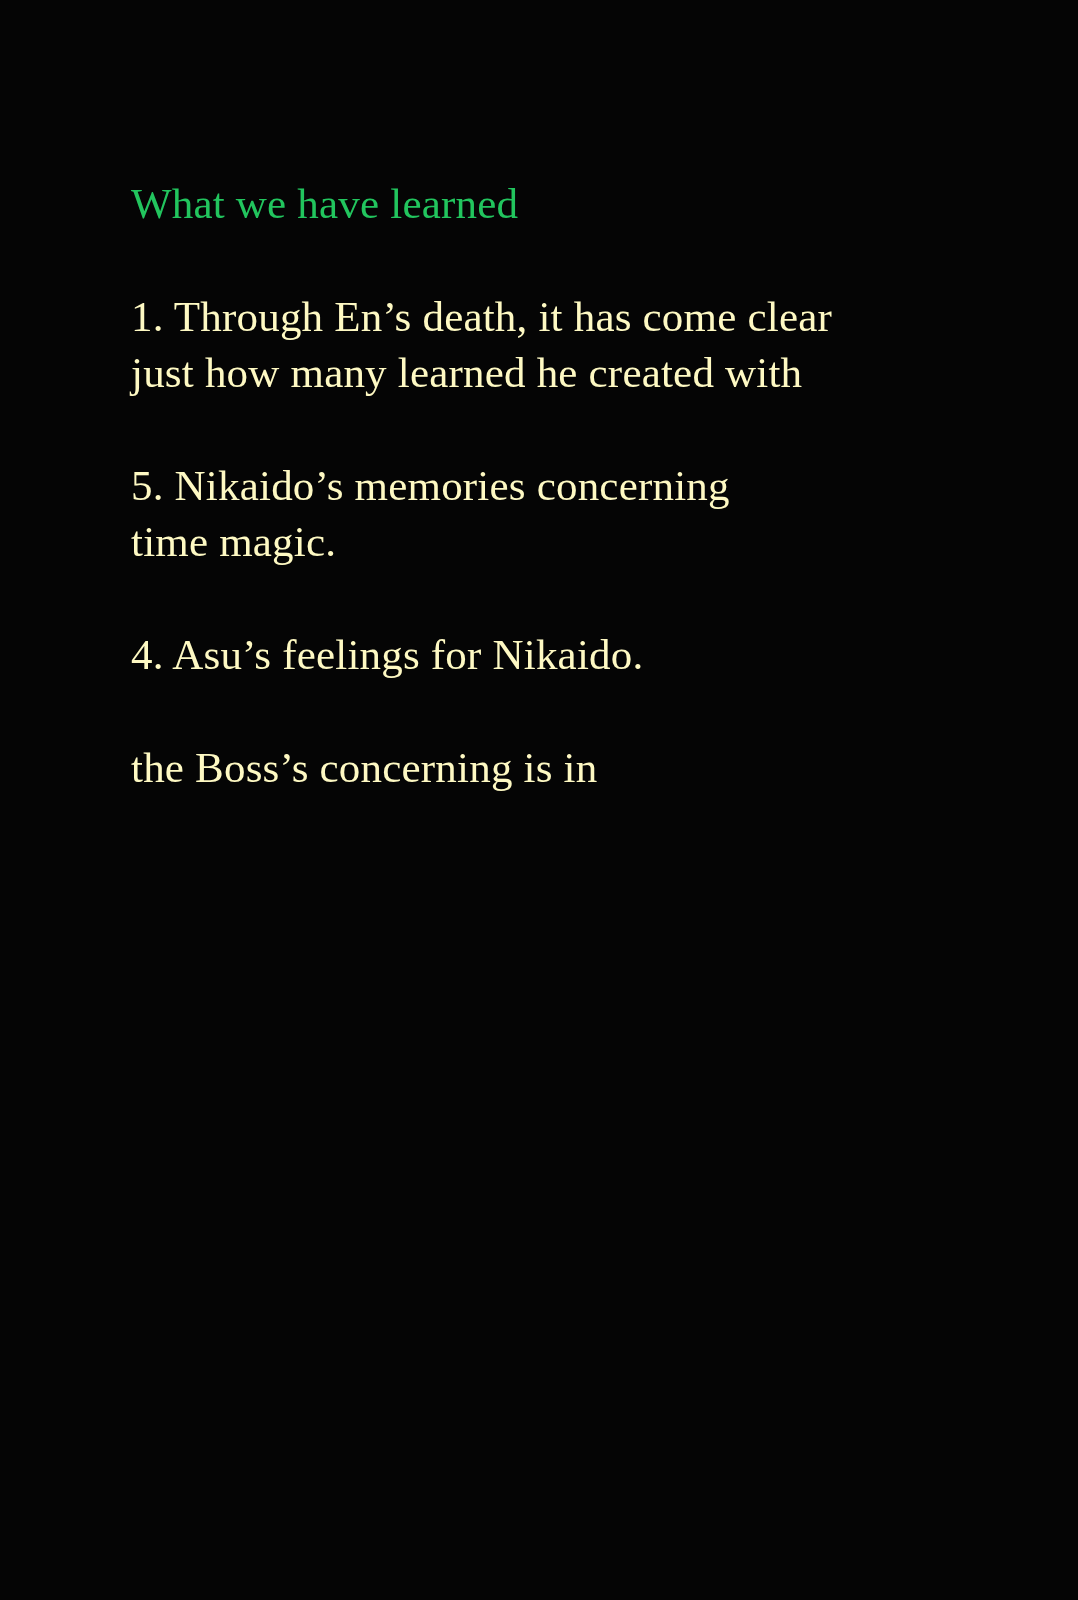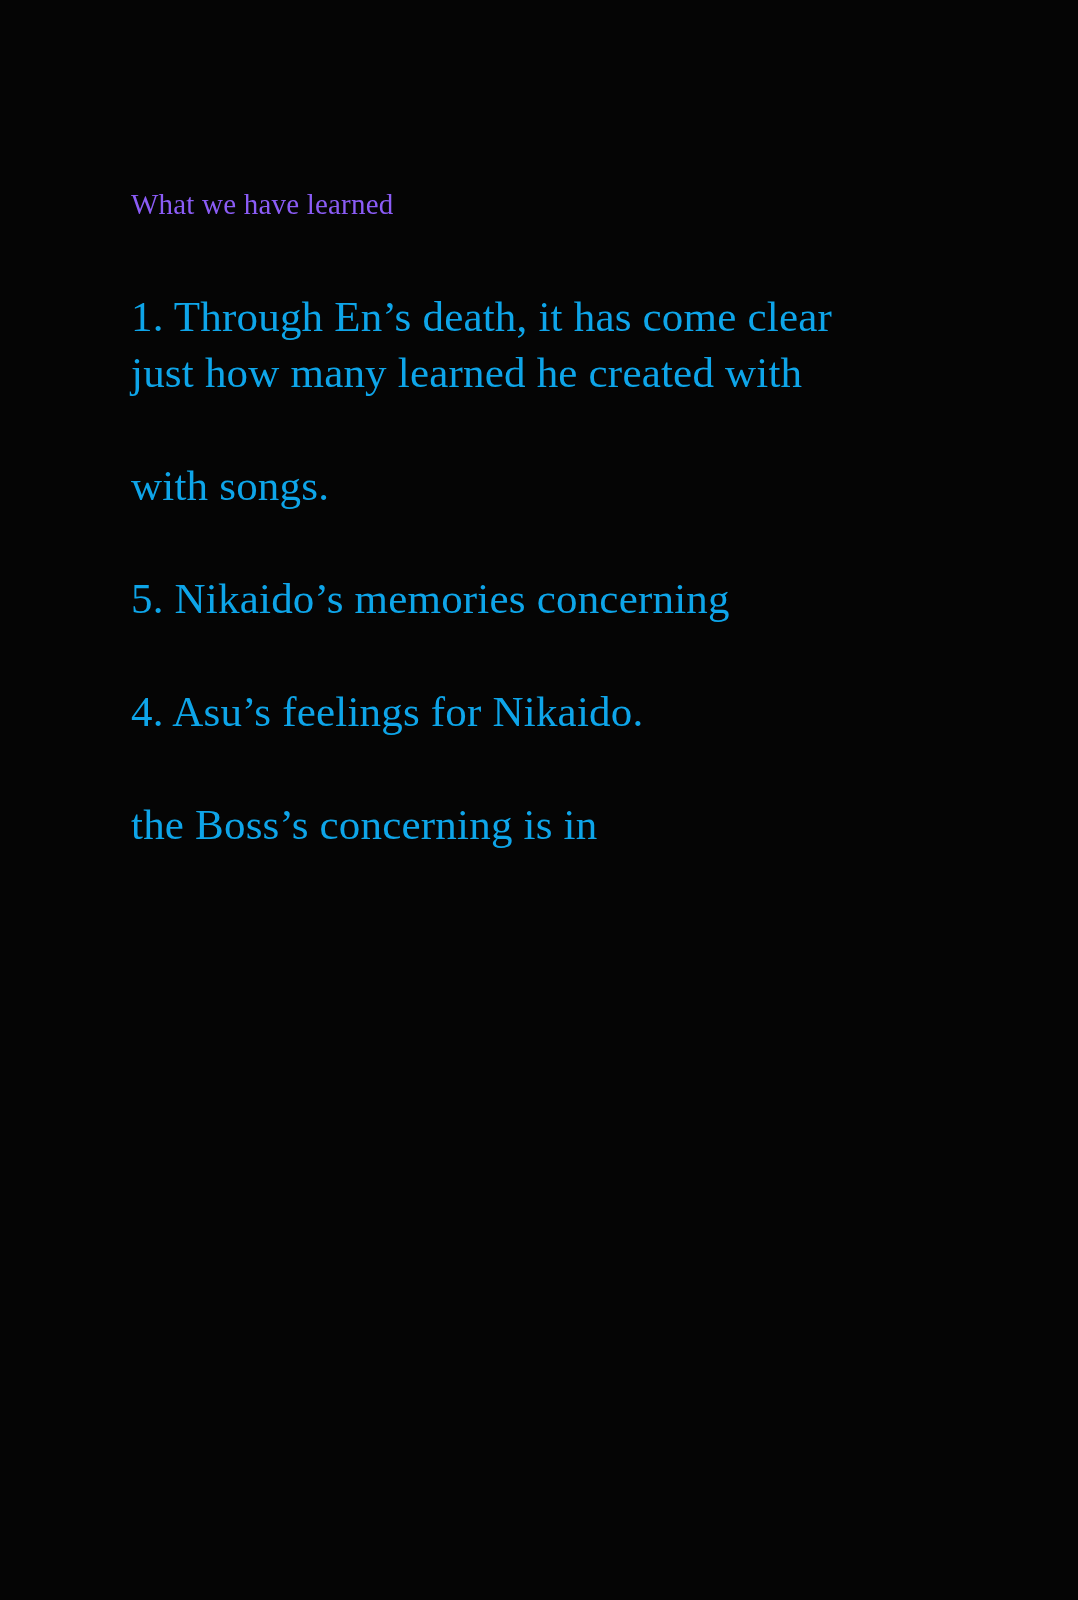--- a/index.html
+++ b/index.html
@@ -20,35 +20,35 @@
     height: 1600px;
     background: #050505;
   }
   .text-block {
     position: absolute;
     left: 131px;
     top: 176px;
     width: 820px;
   }
   .heading {
-    font-size: 29px;
+    font-size: 43px;
     line-height: 56px;
-    color: #8b5cf6;
+    color: #22c55e;
     margin: 0;
     font-weight: normal;
     letter-spacing: 0.2px;
   }
   .heading .line {
     display: block;
   }
   .item {
     margin-top: 57px;
     font-size: 43px;
     line-height: 56px;
-    color: #0ea5e9;
+    color: #fef9c3;
     letter-spacing: 0.2px;
   }
   .item .line {
     display: block;
     white-space: pre;
   }
 </style>
 </head>
 <body>
 
@@ -58,25 +58,25 @@
     <div class="heading">
       <span class="line">What we have learned</span>
     </div>
 
     <div class="item">
       <span class="line">1. Through En’s death, it has come clear</span>
       <span class="line">just how many learned he created with</span>
     </div>
 
     <div class="item">
-      <span class="line">with songs.</span>
     </div>
 
     <div class="item">
       <span class="line">5. Nikaido’s memories concerning</span>
+      <span class="line">time magic.</span>
     </div>
 
     <div class="item">
       <span class="line">4. Asu’s feelings for Nikaido.</span>
     </div>
 
     <div class="item">
       <span class="line">the Boss’s concerning is in</span>
     </div>
 

